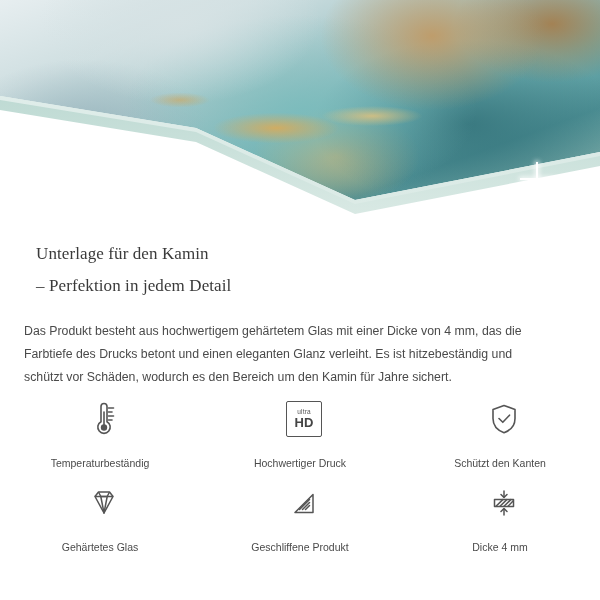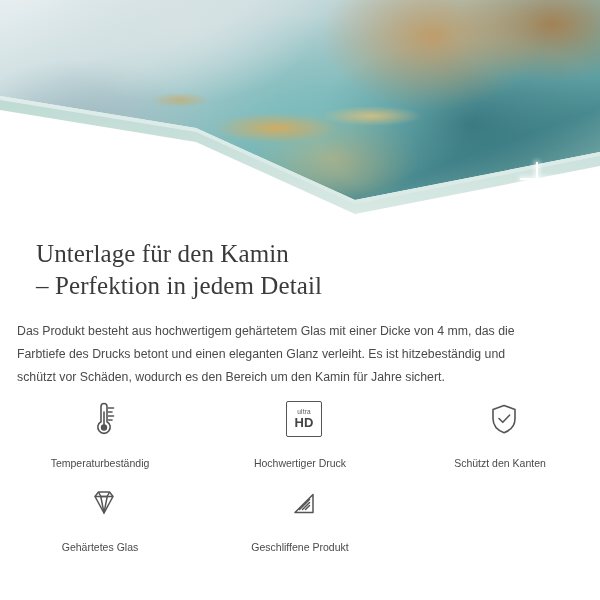--- a/index.html
+++ b/index.html
@@ -111,33 +111,33 @@
   .content {
     position: absolute;
     left: 0;
     top: 216px;
     width: 600px;
   }
   .headline {
     margin: 0;
     padding: 22px 36px 0 36px;
     font-family: "Liberation Serif", serif;
-    font-size: 25px;
+    font-size: 17px;
     line-height: 32px;
     font-weight: 400;
     color: #3a3a3a;
     letter-spacing: 0.1px;
   }
   .headline .line {
     display: block;
     white-space: nowrap;
   }
   .body-copy {
     margin: 0;
-    padding: 18px 36px 0 17px;
+    padding: 18px 36px 0 24px;
     font-size: 12.3px;
     line-height: 23px;
     color: #4a4a4a;
     max-width: 530px;
   }
 
   
   .features {
     position: absolute;
     left: 0;
@@ -270,15 +270,31 @@
         <svg width="40" height="40" viewBox="0 0 40 40" fill="none" stroke="#555" stroke-width="1.5" stroke-linecap="round" stroke-linejoin="round">
           <path d="M11 29.5h18V11.5z"></path>
           <line x1="15.5" y1="26.5" x2="25.5" y2="16.5"></line>
           <line x1="18.5" y1="26.5" x2="25.5" y2="19.5"></line>
           <line x1="21.5" y1="26.5" x2="25.5" y2="22.5"></line>
         </svg>
       </div>
       <div class="caption">Geschliffene Produkt</div>
     </div>
 
+    <div class="feature">
+      <div class="glyph">
+        <svg width="40" height="40" viewBox="0 0 40 40" fill="none" stroke="#555" stroke-width="1.5" stroke-linecap="round" stroke-linejoin="round">
+          <line x1="20" y1="8" x2="20" y2="14"></line>
+          <polyline points="17,11.5 20,14.5 23,11.5"></polyline>
+          <rect x="10.5" y="16.5" width="19" height="7"></rect>
+          <line x1="12" y1="23.3" x2="18.8" y2="16.6"></line>
+          <line x1="16" y1="23.3" x2="22.8" y2="16.6"></line>
+          <line x1="20" y1="23.3" x2="26.8" y2="16.6"></line>
+          <line x1="24" y1="23.3" x2="29.3" y2="17.8"></line>
+          <line x1="20" y1="32" x2="20" y2="26"></line>
+          <polyline points="17,28.5 20,25.5 23,28.5"></polyline>
+        </svg>
+      </div>
+      <div class="caption">Dicke 4 mm</div>
+    </div>
 
   </div>
 </div>
 
 </body></html>

